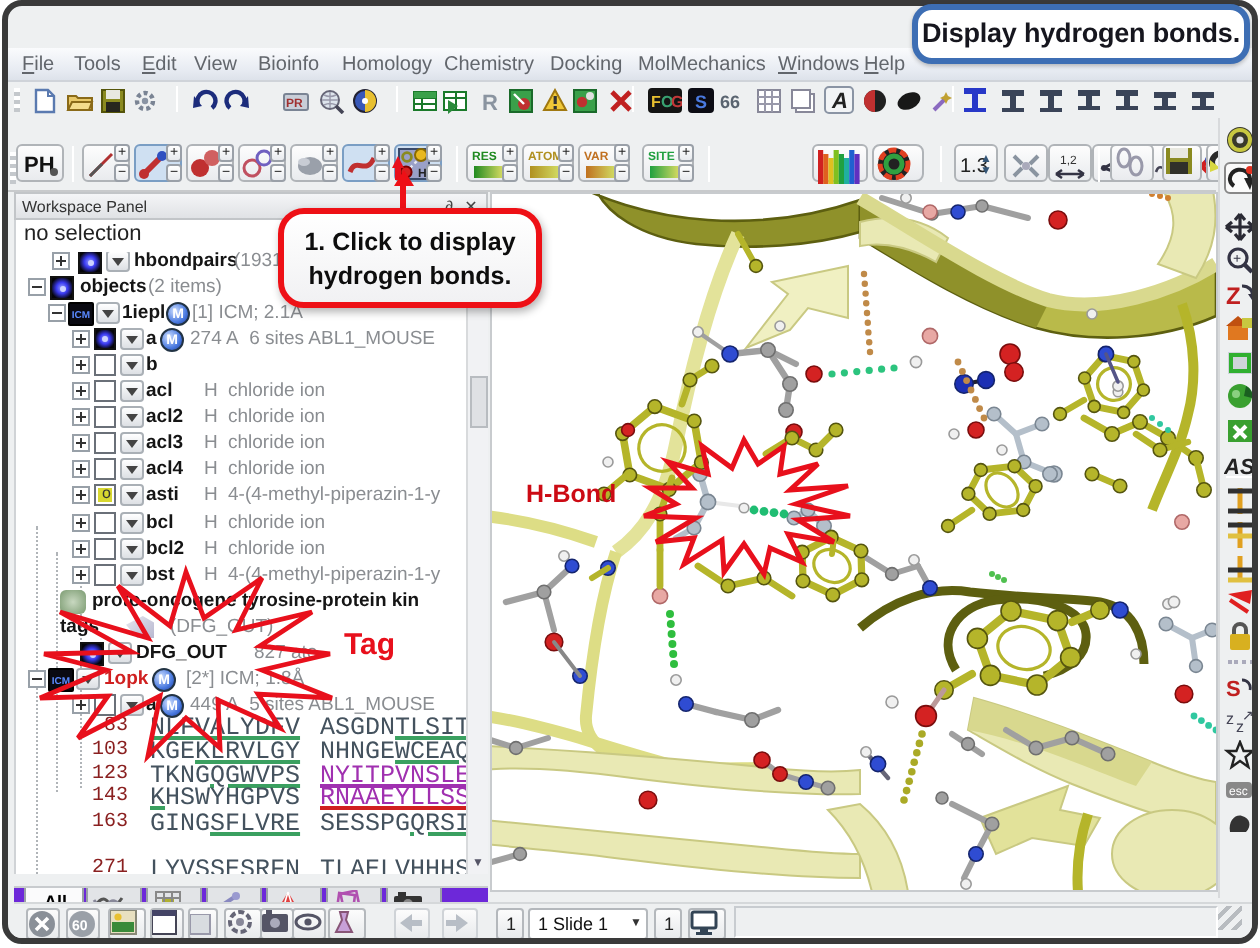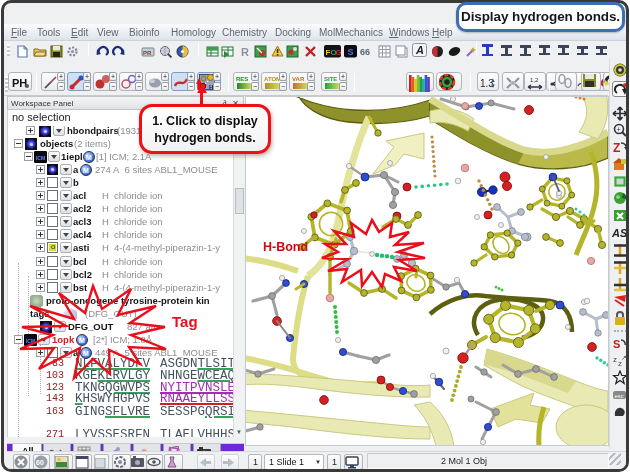--- a/index.html
+++ b/index.html
@@ -1108,21 +1108,20 @@
 <div class="bbtn" style="left:320px;width:14px;">
         <span style="font:9px 'Liberation Sans';position:absolute;left:4px;top:2px;color:#222">1</span>
       </div>
 <div class="bbtn" style="left:337px;width:19px;"><svg width="14" height="13">
           <rect x="1" y="1" width="12" height="8" rx="1" fill="#fff" stroke="#345" stroke-width="1.5"></rect>
           <rect x="5" y="9" width="4" height="2" fill="#345"></rect>
           <rect x="3" y="11" width="8" height="1.5" fill="#345"></rect>
         </svg></div>
     </div>
   <div style="position:absolute;left:363px;top:450px;width:242px;height:16px;border:1px solid #c8ccd0;border-right-color:#fff;border-bottom-color:#fff;"></div>
-<div id="status">2 Mol 1 Obj</div>
   <div id="grip"></div>
 </div>
 <svg id="overlay">
   <polygon points="93,286 102,309 131,289 118,315 156,306 130,323 165,327 131,335 166,349 129,347 140,364 109,350 110,374 93,359 74,378 80,348 39,369 54,348 20,349 53,335 22,327 66,326 30,306 74,319 59,293 85,313" fill="none" stroke="#e8101c" stroke-width="2.4" stroke-linejoin="miter"></polygon>
   <polygon points="372,220 379,232 392,223 390,237 409,232 395,245 424,243 398,252 425,258 399,260 417,271 394,267 401,281 385,274 382,287 372,272 362,286 361,270 342,282 347,269 328,271 348,259 322,258 338,252 325,244 346,244 334,231 354,237 351,223 366,234" fill="none" stroke="#e8101c" stroke-width="2.5" stroke-linejoin="miter"></polygon>
   <text x="172" y="327" font-size="15" font-weight="bold" fill="#e8101c" font-family="Liberation Sans">Tag</text>
   <text x="263" y="251" font-size="12.5" font-weight="bold" fill="#cc0a14" font-family="Liberation Sans">H-Bond</text>
   <polygon points="196,84 202,84 199,78" fill="#e8101c"></polygon>
   <rect x="197.5" y="82" width="3" height="8" fill="#e8101c"></rect>
 </svg>

